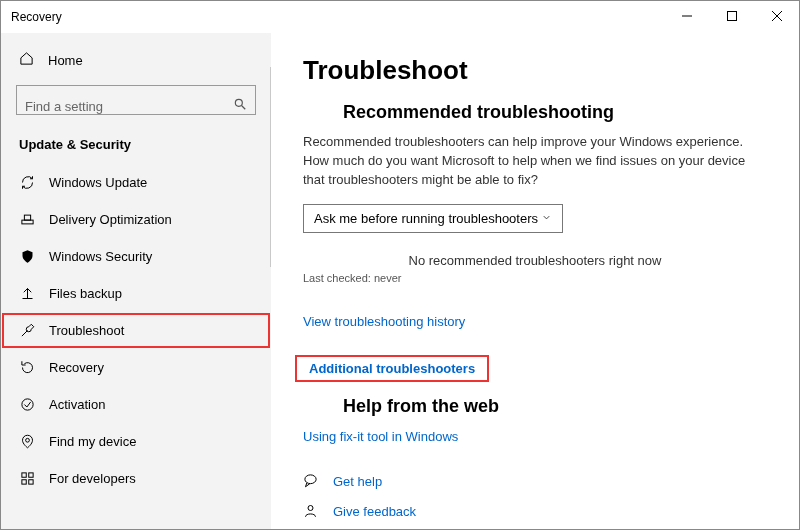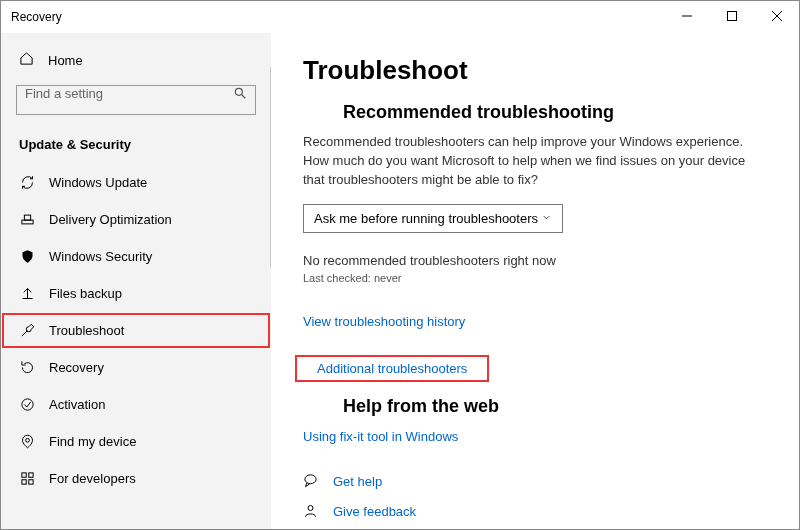--- a/index.html
+++ b/index.html
@@ -5,35 +5,35 @@
     * { box-sizing: border-box; margin: 0; padding: 0; font-family: "Segoe UI", -apple-system, sans-serif; }
     body { width: 800px; height: 530px; background: #fff; overflow: hidden; border: 1px solid #888; position: relative; }
     .titlebar { height: 32px; display: flex; align-items: center; padding-left: 10px; font-size: 12px; }
     .win-controls { position: absolute; right: 0; top: 0; display: flex; }
     .win-btn { width: 45px; height: 30px; display: flex; align-items: center; justify-content: center; font-size: 11px; }
     .win-btn svg { pointer-events: none; }
     .main { display: flex; height: calc(100% - 32px); }
     .sidebar { width: 270px; background: #f3f3f3; padding: 10px 0; position: relative; }
     .sidebar::after { content: ""; position: absolute; right: 0; top: 34px; width: 1px; height: 200px; background: #c9c9c9; }
     .home-row { display: flex; align-items: center; gap: 14px; padding: 8px 18px; font-size: 13px; margin-bottom: 8px; }
-    .search-box { margin: 6px 15px 16px; height: 30px; border: 1px solid #999; display: flex; align-items: flex-start; padding: 0 8px; font-size: 13px; color: #666; background: #f3f3f3; justify-content: space-between; }
+    .search-box { margin: 6px 15px 16px; height: 30px; border: 1px solid #999; display: flex; align-items: flex-end; padding: 0 8px; font-size: 13px; color: #666; background: #f3f3f3; justify-content: space-between; }
     .group-header { font-size: 13px; font-weight: 600; padding: 6px 18px 12px; }
     .nav-item { display: flex; align-items: flex-end; gap: 14px; padding: 11px 18px; font-size: 13px; cursor: pointer; }
     .nav-item .icon { width: 16px; text-align: center; font-size: 14px; display: flex; align-items: center; justify-content: center; }
     .nav-item.highlighted { outline: 2px solid #e33; outline-offset: -3px; }
     .content { flex: 1; padding: 22px 32px 10px; overflow: auto; }
     h1 { font-size: 26px; font-weight: 600; margin-bottom: 14px; }
     h2 { font-size: 18px; font-weight: 600; margin-bottom: 10px; margin-top: 16px; margin-left: 40px; }
     .para { font-size: 13px; color: #333; margin-bottom: 14px; max-width: 450px; line-height: 1.45; }
     .dropdown { border: 1px solid #777; padding: 6px 10px; width: 260px; font-size: 13px; display: flex; align-items: center; justify-content: space-between; cursor: pointer; margin-bottom: 20px; }
-    .status-row { font-size: 13px; color: #333; margin-bottom: 4px; }
+    .status-row { font-size: 13px; color: #333; margin-bottom: 4px; text-align: center; }
     .substatus { font-size: 11px; color: #555; margin-bottom: 28px; }
     .link { font-size: 13px; color: #0066cc; cursor: pointer; display: inline-block; }
     .link-spaced { margin-bottom: 28px; }
-    .link-highlighted { outline: 2px solid #e33; padding: 4px 20px; margin-left: -6px; }
+    .link-highlighted { outline: 2px solid #e33; padding: 4px 12px; margin-left: -6px; font-weight: bold; }
     .help-link-row { display: flex; align-items: center; gap: 14px; margin-top: 12px; font-size: 13px; }
     .help-link-row .icon { width: 16px; font-size: 13px; }
     .help-link-row .link { font-size: 13px; }
   </style>
 </head>
 <body>
 
 <div class="titlebar">
   <span>Recovery</span>
 </div>

